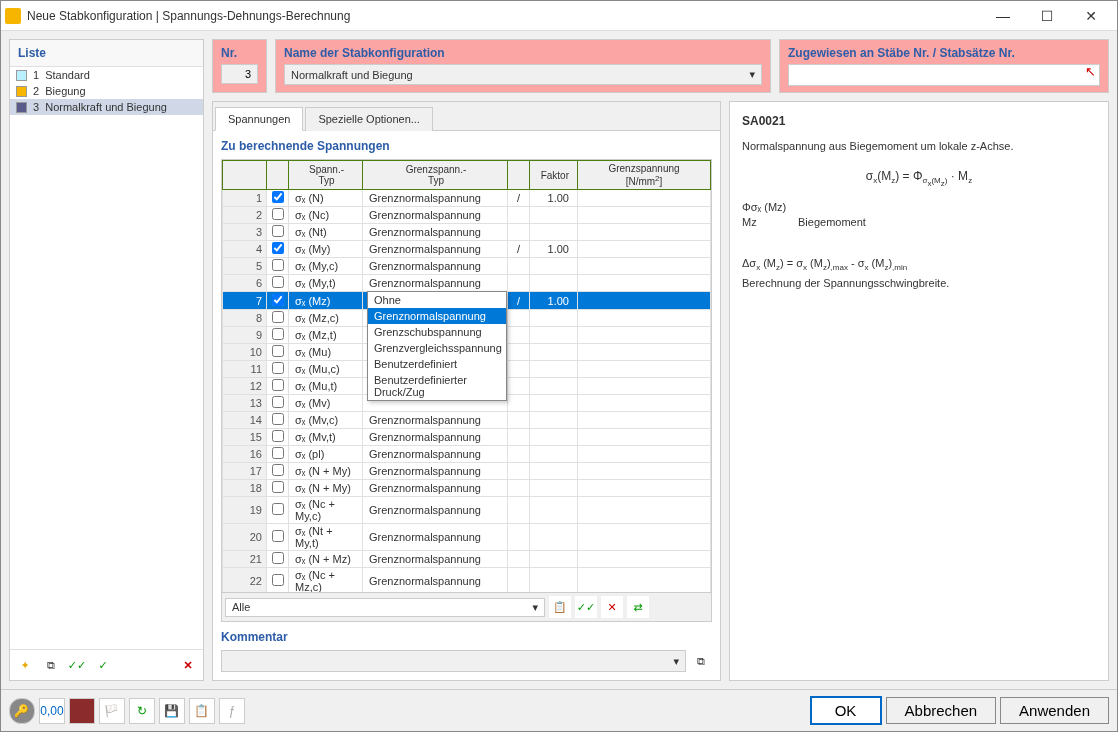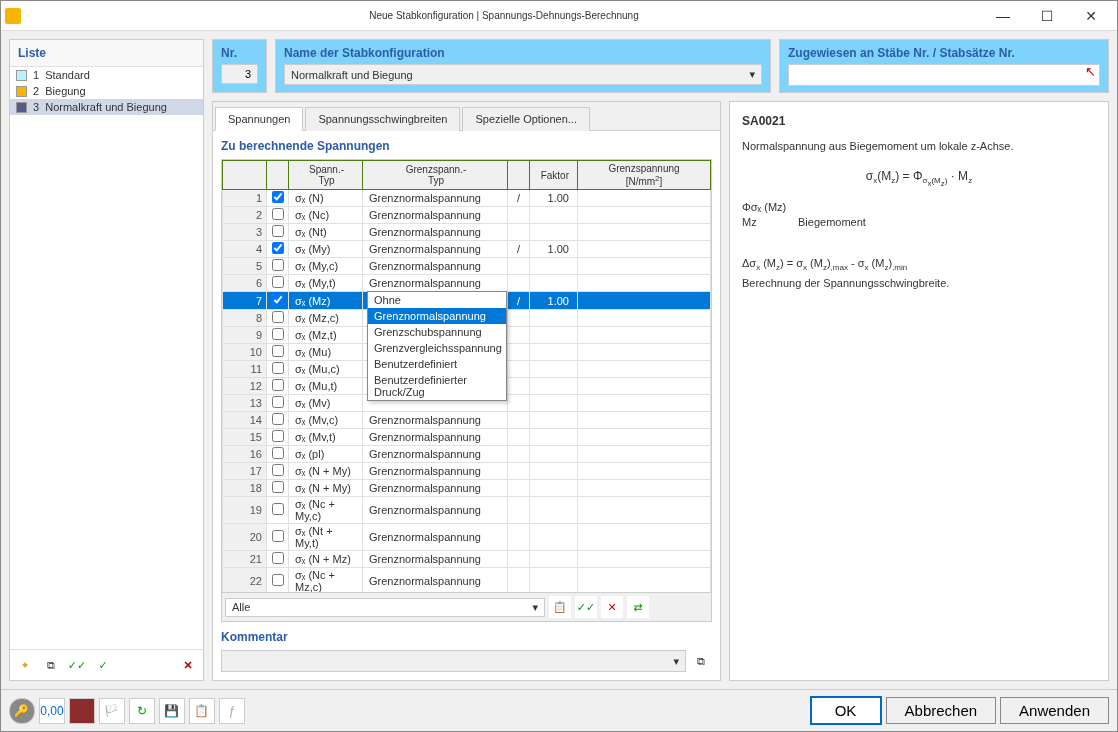--- a/index.html
+++ b/index.html
@@ -1,34 +1,34 @@
 <!DOCTYPE html>
 <html><head>
 <meta charset="utf-8">
 <style>
 * { box-sizing: border-box; margin: 0; padding: 0; }
 body { font-family: "Segoe UI", Tahoma, sans-serif; font-size: 11px; background: #fff; color: #333; }
 .window { width: 1118px; height: 732px; border: 1px solid #888; display: flex; flex-direction: column; background: #f0f0f0; }
 .titlebar { height: 30px; background: #fff; display: flex; align-items: center; padding: 0 4px; border-bottom: 1px solid #ddd; }
 .titlebar .icon { width: 16px; height: 16px; background: #f7b500; border-radius: 2px; margin-right: 6px; }
-.titlebar .title { flex: 1; font-size: 10px; text-align: center; }
+.titlebar .title { flex: 1; font-size: 12px; }
 .win-btns { display: flex; }
 .win-btn { width: 44px; height: 28px; display: flex; align-items: center; justify-content: center; font-size: 14px; }
 .content { flex: 1; display: flex; padding: 8px; gap: 8px; overflow: hidden; }
 .left-panel { width: 195px; background: #fff; border: 1px solid #ccc; display: flex; flex-direction: column; }
 .panel-header { color: #2d5da8; font-weight: bold; font-size: 12px; padding: 6px 8px; background: #f8f8f8; border-bottom: 1px solid #e0e0e0; }
 .list-items { flex: 1; overflow: auto; }
 .list-item { display: flex; align-items: center; padding: 2px 6px; cursor: default; }
 .list-item.selected { background: #d0d8e8; }
 .color-sq { width: 11px; height: 11px; margin-right: 6px; border: 1px solid #999; }
 .list-toolbar { display: flex; padding: 4px; gap: 4px; border-top: 1px solid #e0e0e0; }
 .tb-btn { width: 22px; height: 22px; border: 1px solid transparent; display: flex; align-items: center; justify-content: center; background: #fff; }
 .right-area { flex: 1; display: flex; flex-direction: column; gap: 8px; overflow: hidden; }
 .top-row { display: flex; gap: 8px; }
-.box { background: #7dd3fc; border: 1px solid #ccc; padding: 6px 8px; }
+.box { background: #fca5a5; border: 1px solid #ccc; padding: 6px 8px; }
 .box-label { color: #2d5da8; font-weight: bold; font-size: 12px; margin-bottom: 4px; }
 .nr-box { width: 55px; }
 .nr-input { width: 100%; text-align: right; background: #f0f0f0; border: 1px solid #ccc; padding: 3px 6px; font-size: 11px; }
 .name-box { flex: 1; }
 .combo { width: 100%; background: #f0f0f0; border: 1px solid #ccc; padding: 3px 6px; font-size: 11px; display: flex; justify-content: space-between; align-items: center; }
 .assign-box { width: 330px; position: relative; }
 .assign-input { width: 100%; background: #fff; border: 1px solid #ccc; padding: 3px 22px 3px 6px; font-size: 11px; height: 22px; }
 .cursor-icon { position: absolute; right: 12px; top: 24px; color: #c00; font-size: 13px; }
 .mid-row { flex: 1; display: flex; gap: 8px; overflow: hidden; }
 .main-panel { flex: 1; background: #fff; border: 1px solid #ccc; display: flex; flex-direction: column; overflow: hidden; }
@@ -133,21 +133,20 @@
           <div class="box-label">Zugewiesen an Stäbe Nr. / Stabsätze Nr.</div>
           <input class="assign-input" style="">
           <span class="cursor-icon">↖</span>
         </div>
       </div>
 
       <div class="mid-row">
         <div class="main-panel">
           <div class="tabs" id="tabs">
               <div class="tab active">Spannungen</div>
-              <div class="tab">Spannungsschwingbreiten</div>
               <div class="tab">Spezielle Optionen...</div>
             </div>
           <div class="tab-content">
             <div class="section-title">Zu berechnende Spannungen</div>
             <div class="table-wrap">
               <div class="table-scroll">
                 <table>
                   <thead>
                     <tr>
                       <th class="col-num"></th>

